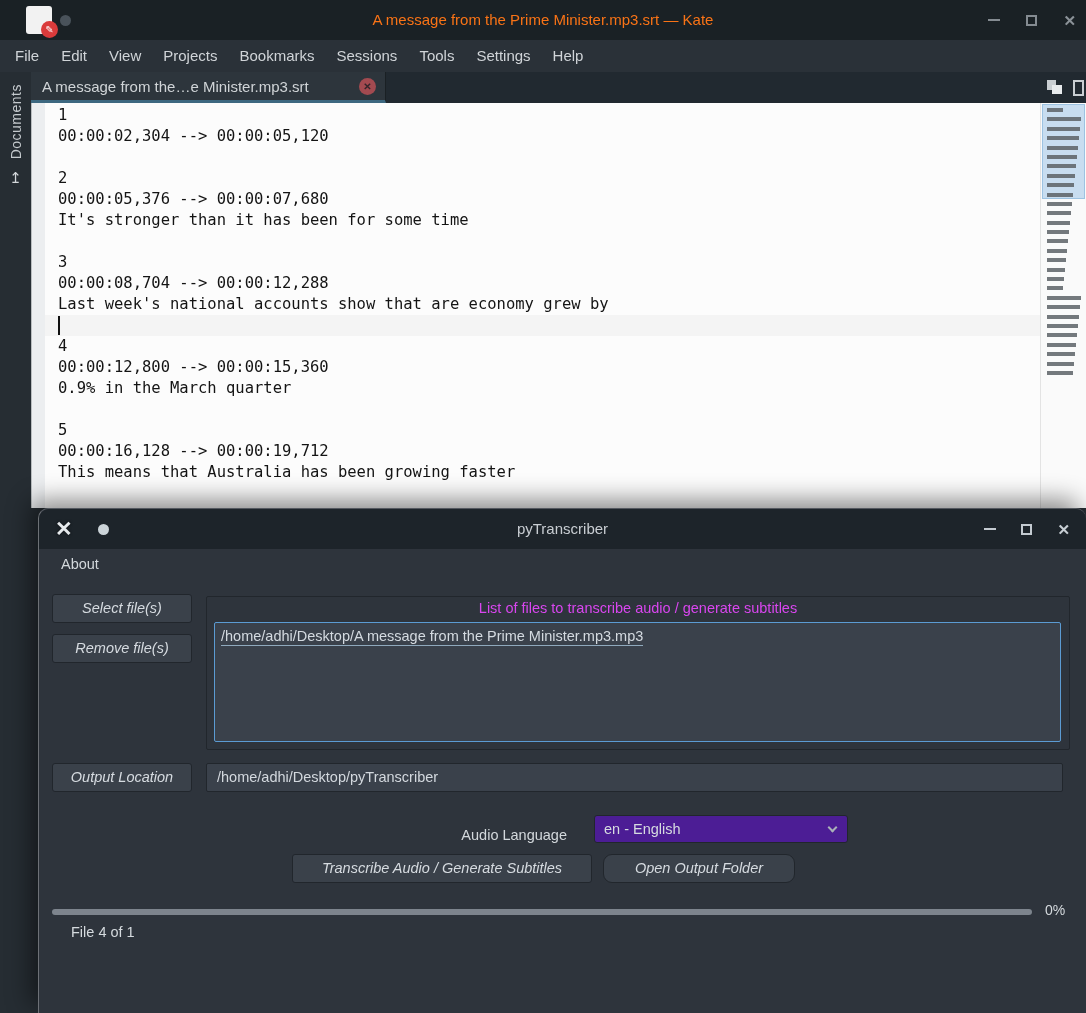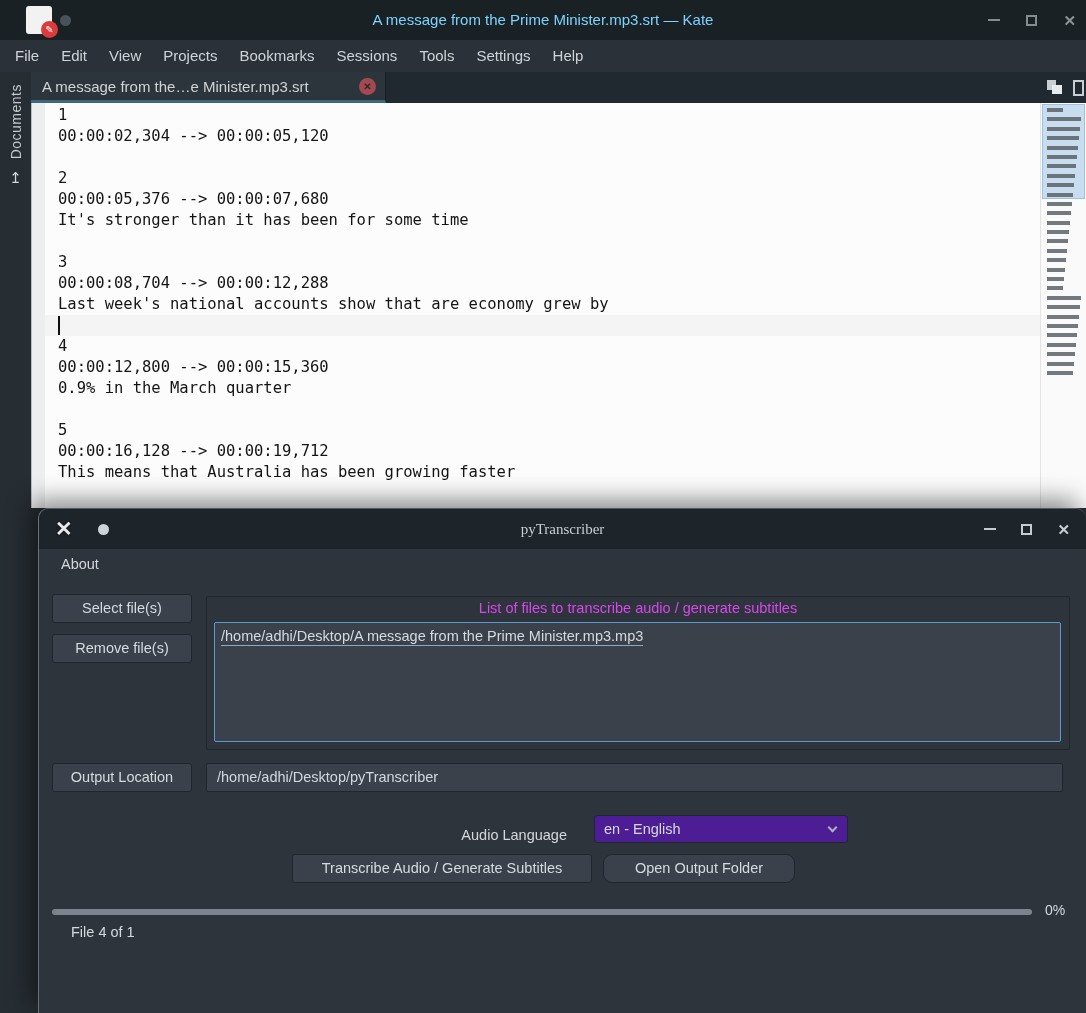--- a/index.html
+++ b/index.html
@@ -11,21 +11,21 @@
   .k-titlebar { position:absolute; left:0; top:0; width:1086px; height:40px;
                 background:#1a2125; }
   .kate-icon { position:absolute; left:26px; top:6px; width:26px; height:28px;
                background:#f2f2f2; border-radius:3px; }
   .kate-icon .pencil-badge { position:absolute; right:-6px; bottom:-4px; width:17px; height:17px;
                border-radius:50%; background:#da3b3b; color:#fff; font-size:10px;
                line-height:17px; text-align:center; }
   .k-title-dot { position:absolute; left:60px; top:15px; width:11px; height:11px;
                  border-radius:50%; background:#49525a; }
   .k-title { position:absolute; left:0; right:0; top:0; height:40px; line-height:40px;
-             text-align:center; color:#7dd3fc; font-size:15px; }
+             text-align:center; color:#f97316; font-size:15px; }
   .winbtns { position:absolute; top:0; height:40px; display:flex; align-items:center; }
   .k-winbtns { right:10px; gap:26px; }
   .btn-min  { width:12px; height:2px; background:#848b91; }
   .btn-max  { width:11px; height:11px; border:2px solid #848b91; }
   .btn-close{ color:#8b9298; font-size:15px; font-weight:bold; line-height:1; }
 
   .k-menubar { position:absolute; left:0; top:40px; width:1086px; height:32px;
                background:#2a3138; display:flex; align-items:center; padding-left:4px; }
   .k-menu-item { color:#d0d4d8; font-size:15px; padding:0 11px; height:32px; line-height:32px; cursor:default; }
 
@@ -76,32 +76,32 @@
                border-left:1px solid rgba(255,255,255,.30);
                border-top:1px solid rgba(255,255,255,.18);
                box-shadow:-8px -8px 24px rgba(0,0,0,.45); }
   .pt-titlebar { position:absolute; left:0; top:0; width:100%; height:40px; background:#1d242a;
                  border-radius:10px 10px 0 0; }
   .pt-app-icon { position:absolute; left:16px; top:8px; color:#e6eaed; font-size:21px;
                  font-weight:bold; line-height:24px; text-shadow:0 0 3px #0d1114, 0 0 1px #0d1114; }
   .pt-title-dot { position:absolute; left:59px; top:15px; width:11px; height:11px;
                   border-radius:50%; background:#ccd4d9; }
   .pt-title { position:absolute; left:0; right:0; top:0; height:56px; line-height:40px;
-              text-align:center; color:#c8cdd2; font-size:15px;font-family:Liberation Serif, serif; }
+              text-align:center; color:#c8cdd2; font-size:15px; }
   .pt-winbtns { right:16px; gap:25px; }
   .pt-winbtns .btn-min { background:#c4cbd1; }
   .pt-winbtns .btn-max { border-color:#c4cbd1; }
   .pt-winbtns .btn-close { color:#c8cfd5; }
 
   .pt-menubar { position:absolute; left:0; top:40px; width:100%; height:30px; }
   .pt-menu-item { position:absolute; left:14px; top:0; height:30px; line-height:30px;
                   color:#d3d8dc; font-size:14.5px; padding:0 8px; }
 
   .pt-btn { position:absolute; background:#3a414a; border:1px solid #21262c; border-radius:3px;
-            color:#d6dbe0; font-size:14.5px; text-align:center; cursor:default; }
+            color:#d6dbe0; font-size:14.5px; text-align:center; cursor:default;font-style:italic; }
   .btn-select   { left:13px; top:85px;  width:140px; height:29px; line-height:27px; }
   .btn-remove   { left:13px; top:125px; width:140px; height:29px; line-height:27px; }
   .btn-output   { left:13px; top:254px; width:140px; height:29px; line-height:27px; }
   .btn-transcribe { left:253px; top:345px; width:300px; height:29px; line-height:27px; }
   .btn-openfolder { left:564px; top:345px; width:192px; height:29px; line-height:27px;border-radius:9px; }
 
   .pt-groupbox { position:absolute; left:167px; top:87px; right:16px; height:154px;
                  border:1px solid #21262c; border-radius:2px; }
   .pt-group-title { position:absolute; left:0; right:0; top:3px; text-align:center;
                     color:#d946ef; font-size:14.5px; }

